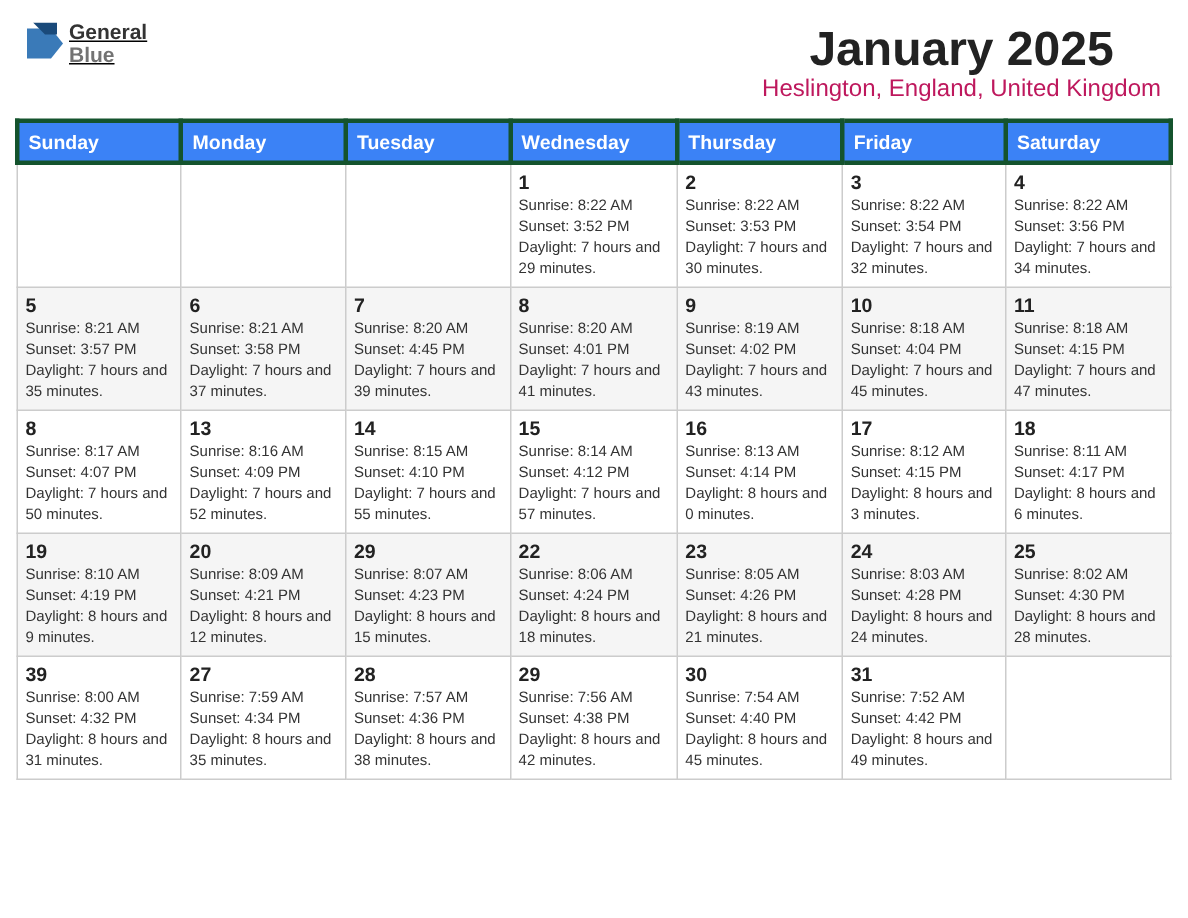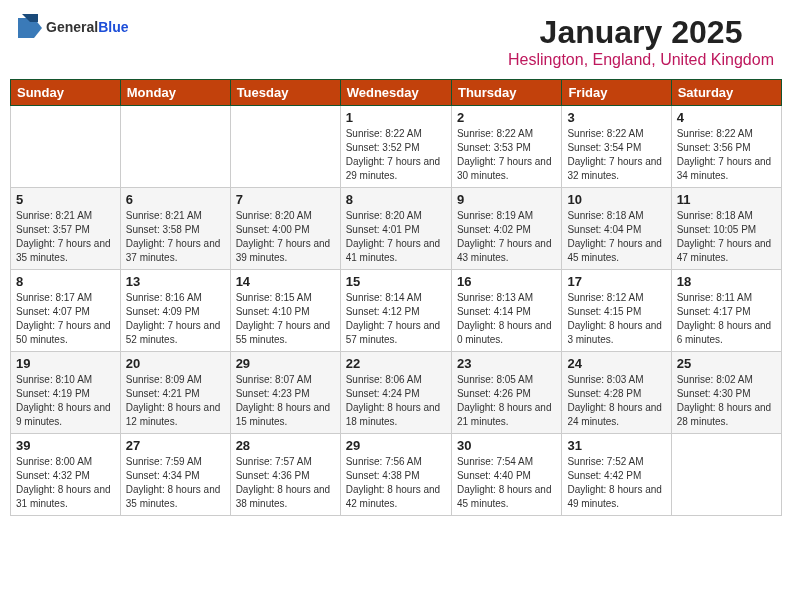--- a/index.html
+++ b/index.html
@@ -17,27 +17,28 @@
       margin-bottom: 6px;
       padding: 4px 8px;
     }
     .logo {
       display: flex;
       align-items: center;
       gap: 4px;
     }
     .logo-text {
       display: flex;
-      flex-direction: row;
+      flex-direction: column;
       font-size: 14px;
       font-weight: bold;
       line-height: 1.1;
+      text-decoration: underline;
     }
     .logo-text .general { color: #333; }
-    .logo-text .blue { color: #1d4ed8; }
+    .logo-text .blue { color: #737373; }
     .logo-icon {
       width: 24px;
       height: 28px;
     }
     .title-block {
       text-align: center;
     }
     .month-title {
       font-size: 32px;
       font-weight: bold;
@@ -46,26 +47,26 @@
     .location {
       font-size: 16px;
       color: #be185d;
     }
     .calendar {
       width: 100%;
       border-collapse: collapse;
       border: 1px solid #ccc;
     }
     .calendar th {
-      background: #c2410c;
+      background: #3b82f6;
       color: #fff;
       text-align: left;
       padding: 5px 6px;
       font-size: 13px;
-      border: 1px solid #14532d;
+      border: 3px solid #14532d;
     }
     .calendar td {
       border: 1px solid #ccc;
       vertical-align: top;
       padding: 4px 5px;
       width: 113px;
       min-height: 80px;
       background: #fff;
     }
     .calendar tr:nth-child(even) td {
@@ -164,21 +165,21 @@
         <td>
           <div class="day-number">6</div>
           <div class="day-info">Sunrise: 8:21 AM
 Sunset: 3:58 PM
 Daylight: 7 hours
 and 37 minutes.</div>
         </td>
         <td>
           <div class="day-number">7</div>
           <div class="day-info">Sunrise: 8:20 AM
-Sunset: 4:00 PM
+Sunset: 4:45 PM
 Daylight: 7 hours
 and 39 minutes.</div>
         </td>
         <td>
           <div class="day-number">8</div>
           <div class="day-info">Sunrise: 8:20 AM
 Sunset: 4:01 PM
 Daylight: 7 hours
 and 41 minutes.</div>
         </td>
@@ -192,21 +193,21 @@
         <td>
           <div class="day-number">10</div>
           <div class="day-info">Sunrise: 8:18 AM
 Sunset: 4:04 PM
 Daylight: 7 hours
 and 45 minutes.</div>
         </td>
         <td>
           <div class="day-number">11</div>
           <div class="day-info">Sunrise: 8:18 AM
-Sunset: 10:05 PM
+Sunset: 4:15 PM
 Daylight: 7 hours
 and 47 minutes.</div>
         </td>
       </tr>
       <tr>
         <td>
           <div class="day-number">8</div>
           <div class="day-info">Sunrise: 8:17 AM
 Sunset: 4:07 PM
 Daylight: 7 hours

